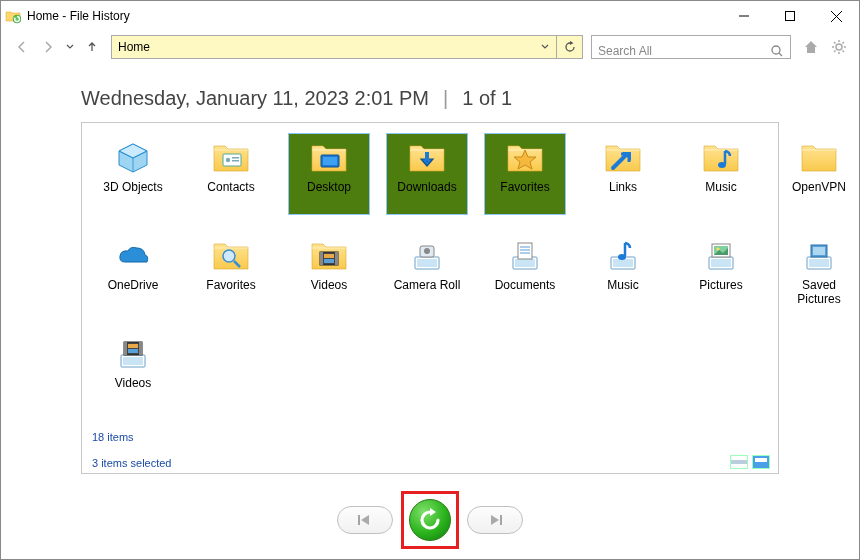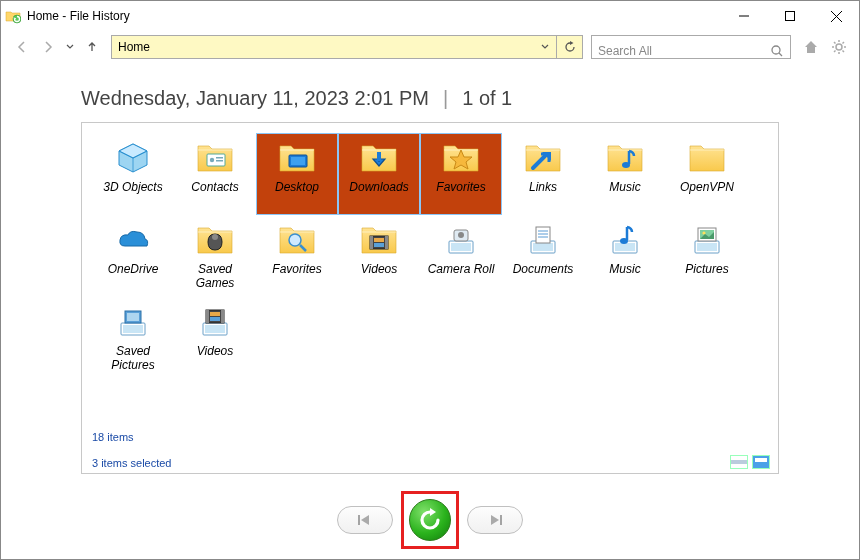--- a/index.html
+++ b/index.html
@@ -87,37 +87,36 @@
     border: 1px solid #c8c8c8;
     height: 352px;
     position: relative;
     padding: 10px 6px 28px 10px;
     background: #fff;
   }
   .grid {
     display: grid;
     grid-template-columns: repeat(8, 82px);
     grid-auto-rows: 82px;
-    gap: 0px;
-    font-style: italic;
+    gap: 16px;
   }
   .item {
     display: flex; flex-direction: column;
     align-items: center;
     justify-content: flex-start;
     text-align: center;
     font-size: 12px;
     padding: 4px 2px 2px 2px;
     border: 1px solid transparent;
     border-radius: 0;
     line-height: 1.15;
     cursor: default;
   }
   .item.selected {
-    background: #c2410c;
+    background: #4d7c0f;
     border-color: #8bc6f7;
   }
   .item .ic { width: 42px; height: 40px; display: flex; align-items: center; justify-content: center; margin-bottom: 3px;}
   .item .lbl { word-break: break-word; }
 
   .pane .status {
     position: absolute;
     bottom: 4px; left: 10px;
     font-size: 11px;
     color: #1a4aa6;
@@ -341,28 +340,20 @@
           <div class="ic">
             <svg width="42" height="40">
               <use href="#i-onedrive"></use>
             </svg>
           </div>
           <div class="lbl">OneDrive</div>
         </div>
         <div class="item">
           <div class="ic">
             <svg width="42" height="40">
-              <use href="#i-savedgames"></use>
-            </svg>
-          </div>
-          <div class="lbl">Saved Games</div>
-        </div>
-        <div class="item">
-          <div class="ic">
-            <svg width="42" height="40">
               <use href="#i-searches"></use>
             </svg>
           </div>
           <div class="lbl">Favorites</div>
         </div>
         <div class="item">
           <div class="ic">
             <svg width="42" height="40">
               <use href="#i-videos"></use>
             </svg>

